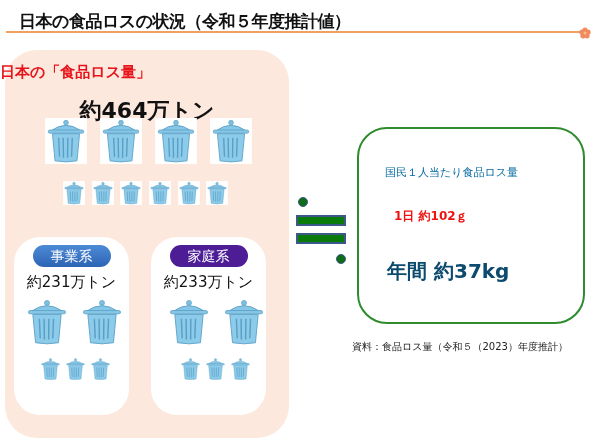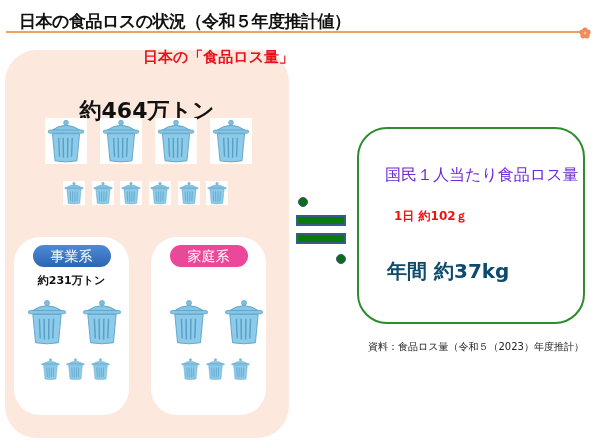--- a/index.html
+++ b/index.html
@@ -1,35 +1,35 @@
 <!DOCTYPE html>
 <html><head>
 <meta charset="utf-8">
 <style>
   html,body{margin:0;padding:0;}
   body{width:600px;height:448px;background:#ffffff;position:relative;overflow:hidden;font-family:"DejaVu Sans","Liberation Sans",sans-serif;}
   .title{position:absolute;left:19px;top:10px;font-size:17px;font-weight:bold;color:#111;letter-spacing:-0.5px;white-space:nowrap;}
   .title-line{position:absolute;left:6px;top:31px;width:578px;height:2px;background:#f0a060;}
   .flower{position:absolute;left:579px;top:27px;width:12px;height:12px;}
   .main-panel{position:absolute;left:5px;top:50px;width:284px;height:388px;background:#fde8de;border-radius:32px;}
-  .main-heading{position:absolute;left:0;top:48px;width:294px;text-align:right;font-size:15px;font-weight:bold;color:#e8131a;}
+  .main-heading{position:absolute;left:0;top:63px;width:294px;text-align:left;font-size:15px;font-weight:bold;color:#e8131a;}
   .main-total{position:absolute;left:0;top:96px;width:294px;text-align:center;font-size:22px;font-weight:bold;color:#111;}
   .bin{position:absolute;}
   .sub-panel{position:absolute;top:237px;width:115px;height:178px;background:#ffffff;border-radius:26px;}
   .pill{position:absolute;left:50%;transform:translateX(-50%);top:8px;width:78px;height:22px;border-radius:12px;color:#fff;font-size:14px;text-align:center;line-height:22px;}
   .pill.biz{background:linear-gradient(#4d8ad6,#2d64b5);}
-  .pill.home{background:#ec4899;}
-  .sub-total{position:absolute;left:0;width:100%;top:36px;text-align:center;font-size:11px;font-weight:bold;color:#111;}
+  .pill.home{background:#4c1d95;}
+  .sub-total{position:absolute;left:0;width:100%;top:36px;text-align:center;font-size:15px;font-weight:normal;color:#111;}
   .eq-dot{position:absolute;width:8px;height:8px;border-radius:50%;background:#0e6b16;border:1px solid #3a5a8a;}
   .eq-bar{position:absolute;left:296px;width:46px;height:7px;background:#0a7a0a;border:2px solid #3b5a8a;}
   .green-box{position:absolute;left:357px;top:127px;width:224px;height:193px;border:2px solid #2e8b2e;border-radius:30px;background:#fff;}
-  .per-label{position:absolute;left:385px;top:165px;font-size:16px;color:#6d28d9;white-space:nowrap;}
+  .per-label{position:absolute;left:385px;top:165px;font-size:11px;color:#0369a1;white-space:nowrap;}
   .per-day{position:absolute;left:394px;top:208px;font-size:12px;font-weight:bold;color:#f01010;white-space:nowrap;}
   .per-year{position:absolute;left:387px;top:258px;font-size:20px;font-weight:bold;color:#0c4a6e;white-space:nowrap;}
-  .source{position:absolute;left:352px;top:340px;width:248px;text-align:center;font-size:10px;color:#222;line-height:13px;}
+  .source{position:absolute;left:336px;top:340px;width:248px;text-align:center;font-size:10px;color:#222;line-height:13px;}
 </style>
 </head>
 <body>
 
 <svg width="0" height="0" style="position:absolute">
   <defs>
     <symbol id="bin-sym" viewBox="0 0 40 44">
       <rect x="0" y="0" width="40" height="44" fill="#ffffff"></rect>
       <circle cx="20" cy="4.5" r="2.3" fill="#7cbfe0" stroke="#5a9ec4" stroke-width="0.6"></circle>
       <path d="M6 12 Q20 2 34 12 Z" fill="#86c6e6" stroke="#5a9ec4" stroke-width="0.8"></path>
@@ -109,20 +109,21 @@
   </svg>
 <svg class="bin" style="left:65px;top:357px;width:21px;height:24px">
     <use href="#bin-sym"></use>
   </svg>
 <svg class="bin" style="left:90px;top:357px;width:21px;height:24px">
     <use href="#bin-sym"></use>
   </svg>
 
 <div class="sub-panel" style="left:151px">
   <div class="pill home">家庭系</div>
+  <div class="sub-total">約233万トン</div>
 </div>
 <svg class="bin" style="left:167px;top:298px;width:44px;height:48px">
     <use href="#bin-sym"></use>
   </svg>
 <svg class="bin" style="left:222px;top:298px;width:44px;height:48px">
     <use href="#bin-sym"></use>
   </svg>
 <svg class="bin" style="left:180px;top:357px;width:21px;height:24px">
     <use href="#bin-sym"></use>
   </svg>

